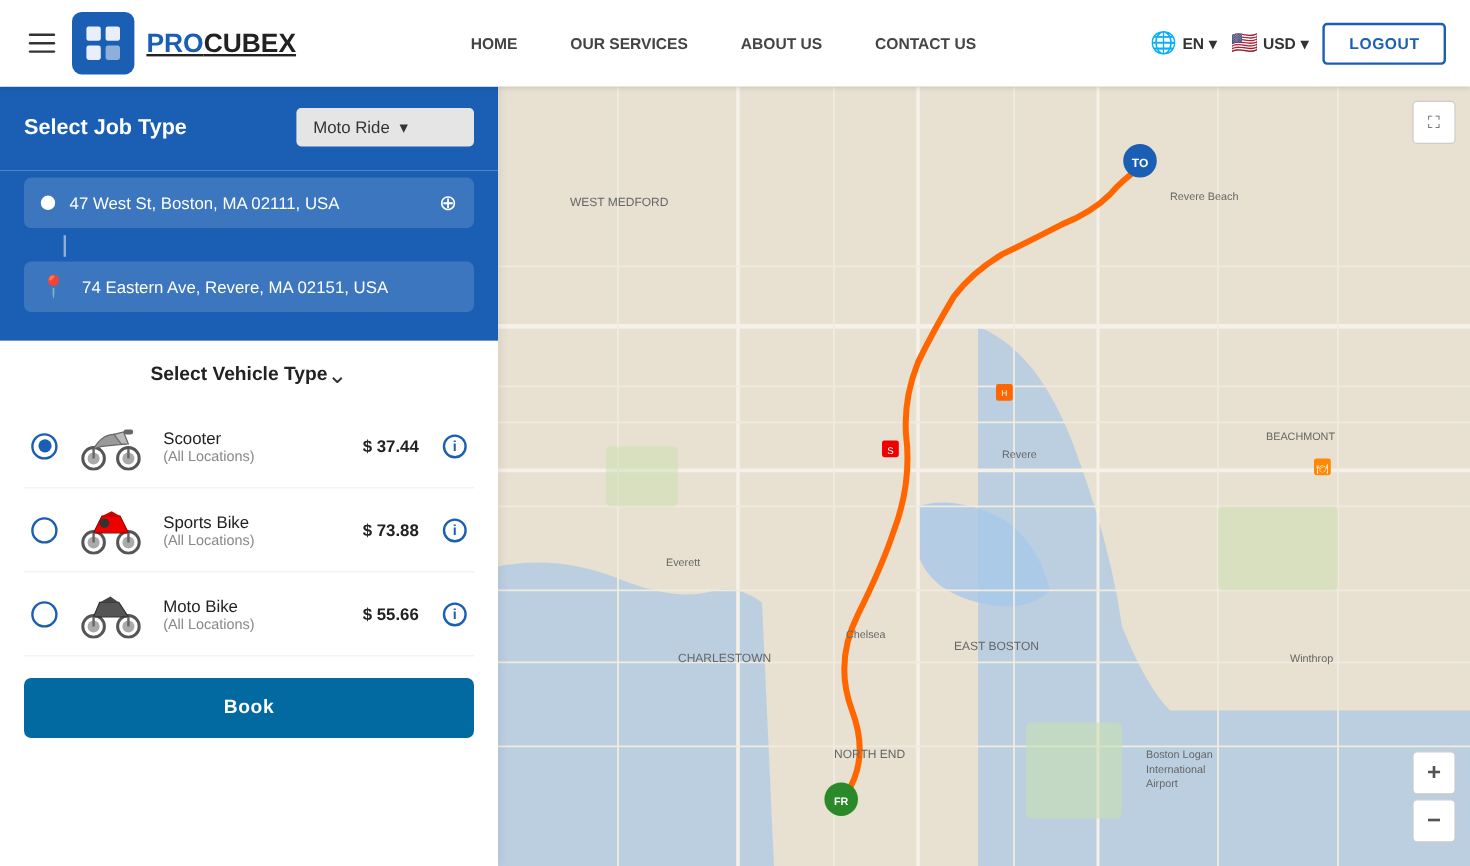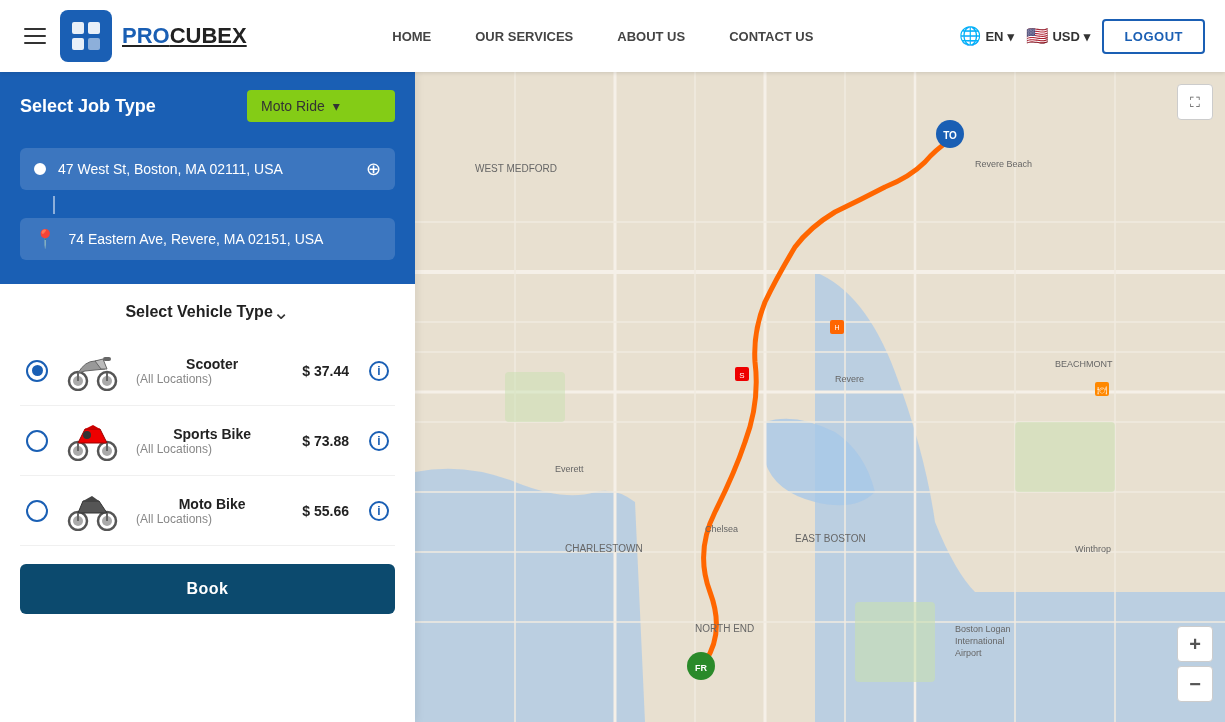--- a/index.html
+++ b/index.html
@@ -46,21 +46,21 @@
       box-shadow: 2px 0 8px rgba(0,0,0,0.08);
     }
 
     
     .job-type-section {
       background: #1a5fb4; padding: 18px 20px 20px 20px;
       display: flex; align-items: center; justify-content: space-between;
     }
     .job-type-label { color: #fff; font-size: 18px; font-weight: 600; }
     .job-type-dropdown {
-      background: #84cc16; border-radius: 4px; padding: 8px 14px;
+      background: #e5e5e5; border-radius: 4px; padding: 8px 14px;
       font-size: 14px; color: #333; display: flex; align-items: flex-end;
       gap: 8px; min-width: 148px; cursor: pointer; position: relative;
     }
 
     
     .address-section {
       background: #1a5fb4; padding: 6px 20px 18px 20px;
     }
     .address-row {
       display: flex; align-items: center; gap: 12px;
@@ -100,38 +100,38 @@
     }
     .vehicle-radio.selected::after {
       content: ''; display: block; width: 11px; height: 11px;
       border-radius: 50%; background: #1a5fb4;
     }
     .vehicle-img {
       width: 60px; height: 45px; display: flex; align-items: center;
       justify-content: center; font-size: 30px;
     }
     .vehicle-info { flex: 1; }
-    .vehicle-name { font-size: 14px; font-weight: 700; color: #222; text-align: center; }
+    .vehicle-name { font-size: 14px; font-weight: 400; color: #222; }
     .vehicle-sub { font-size: 12px; color: #888; }
     .vehicle-price { font-size: 14px; font-weight: 700; color: #222; margin-right: 6px; }
     .info-icon {
       width: 20px; height: 20px; border-radius: 50%;
       border: 2px solid #1a5fb4; color: #1a5fb4; font-size: 12px;
       display: flex; align-items: center; justify-content: center;
       font-weight: 700; cursor: pointer; flex-shrink: 0;
     }
 
     
     .discount-section { padding: 14px 20px 10px 20px; }
     .discount-label { font-size: 16px; font-weight: 700; color: #222; margin-bottom: 10px; }
 
     
     .book-section { padding: 8px 20px 20px 20px; }
     .book-btn {
-      width: 100%; background: #0c4a6e; color: #fff;
+      width: 100%; background: #0369a1; color: #fff;
       border: none; border-radius: 6px; padding: 16px;
       font-size: 16px; font-weight: 700; cursor: pointer; letter-spacing: 0.5px;
     }
 
     
     .map-container {
       flex: 1; height: calc(722px - 72px); position: relative; background: #e8e0d0;
       overflow: hidden;
     }
 

